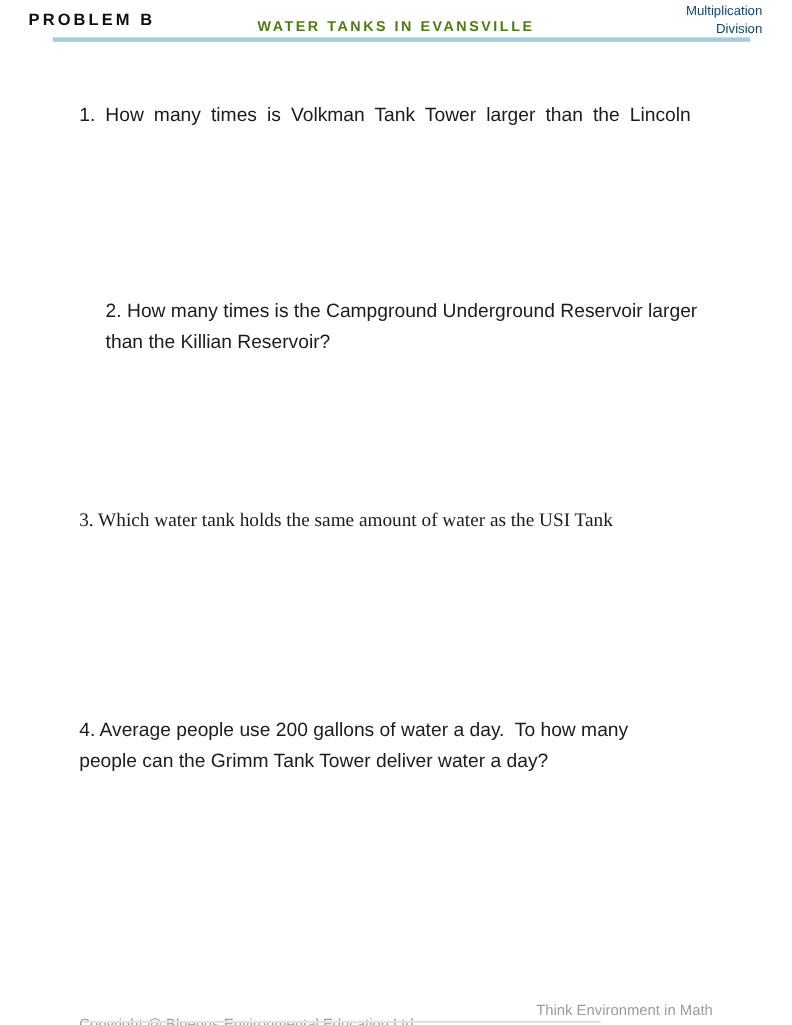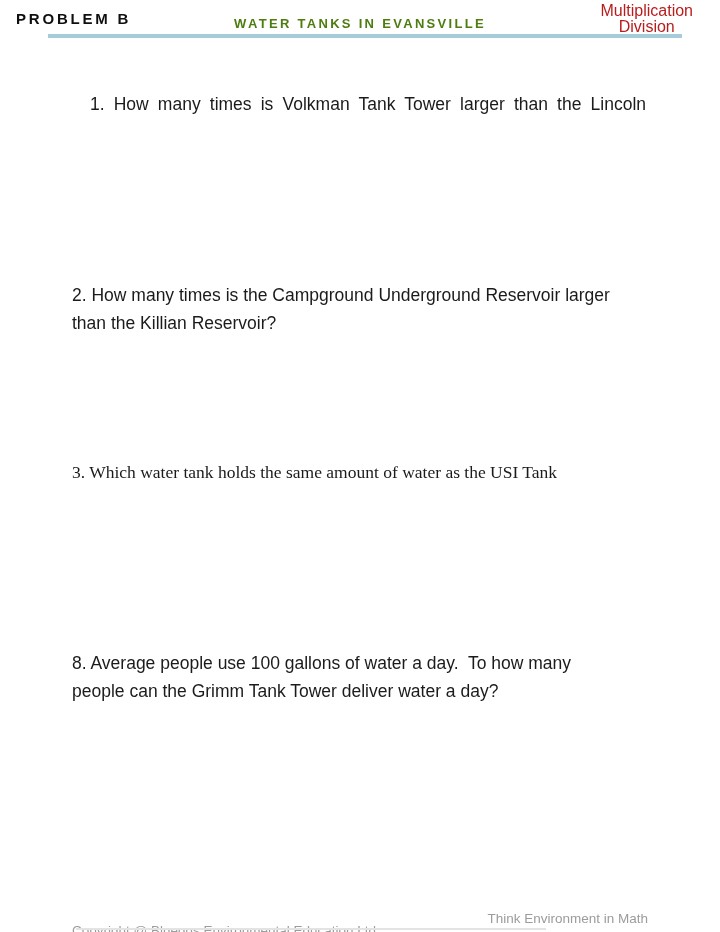--- a/index.html
+++ b/index.html
@@ -12,21 +12,21 @@
     width: 720px;
     height: 932px;
     background: #ffffff;
     overflow: hidden;
     font-family: "Liberation Sans", sans-serif;
   }
 
   
   .hdr-problem {
     position: absolute;
-    left: 16px;
+    left: 26px;
     top: 10px;
     font-size: 15px;
     font-weight: 700;
     letter-spacing: 2.8px;
     color: #0f0f0f;
     white-space: nowrap;
   }
   .hdr-title {
     position: absolute;
     left: 0;
@@ -36,24 +36,24 @@
     font-size: 13px;
     font-weight: 700;
     letter-spacing: 2.3px;
     color: #4d7c0f;
     white-space: nowrap;
   }
   .hdr-tags {
     position: absolute;
     top: 3px;
     right: 27px;
-    text-align: center;
-    font-size: 16px;
+    text-align: right;
+    font-size: 12px;
     line-height: 15.5px;
-    color: #b91c1c;
+    color: #0c4a6e;
     white-space: nowrap;
   }
   .hdr-rule {
     position: absolute;
     top: 34px;
     left: 48px;
     width: 634px;
     height: 4px;
     background: #a6ccda;
   }
@@ -68,24 +68,23 @@
     line-height: 28px;
   }
   .q .line {
     white-space: pre-wrap;
   }
   .q .line.justified {
     width: 556px;
     text-align: justify;
     text-align-last: justify;
     white-space: normal;
-    margin-left: 18px;
   }
   .q1 { top: 90px; }
-  .q2 { top: 281px; }
+  .q2 { top: 268px; margin-left: 24px; }
   .q3 { top: 458px; font-family: Liberation Serif, serif; }
   .q4 { top: 649px; }
 
   
   .footer {
     position: absolute;
     left: 72px;
     right: 56px;
     top: 910px;
     font-size: 13.5px;
@@ -136,21 +135,21 @@
     <div class="q q2">
       <div class="line">2. How many times is the Campground Underground Reservoir larger</div>
       <div class="line">than the Killian Reservoir?</div>
     </div>
 
     <div class="q q3">
       <div class="line">3. Which water tank holds the same amount of water as the USI Tank</div>
     </div>
 
     <div class="q q4">
-      <div class="line">8. Average people use 100 gallons of water a day.  To how many</div>
+      <div class="line">4. Average people use 200 gallons of water a day.  To how many</div>
       <div class="line">people can the Grimm Tank Tower deliver water a day?</div>
     </div>
   </main>
 
   <footer class="footer">
     <div class="f-left">Copyright @ Blueggs Environmental Education Ltd.</div>
     <div class="f-right">Think Environment in Math</div>
   </footer>
 
   <div class="page-bottom-edge"></div>

